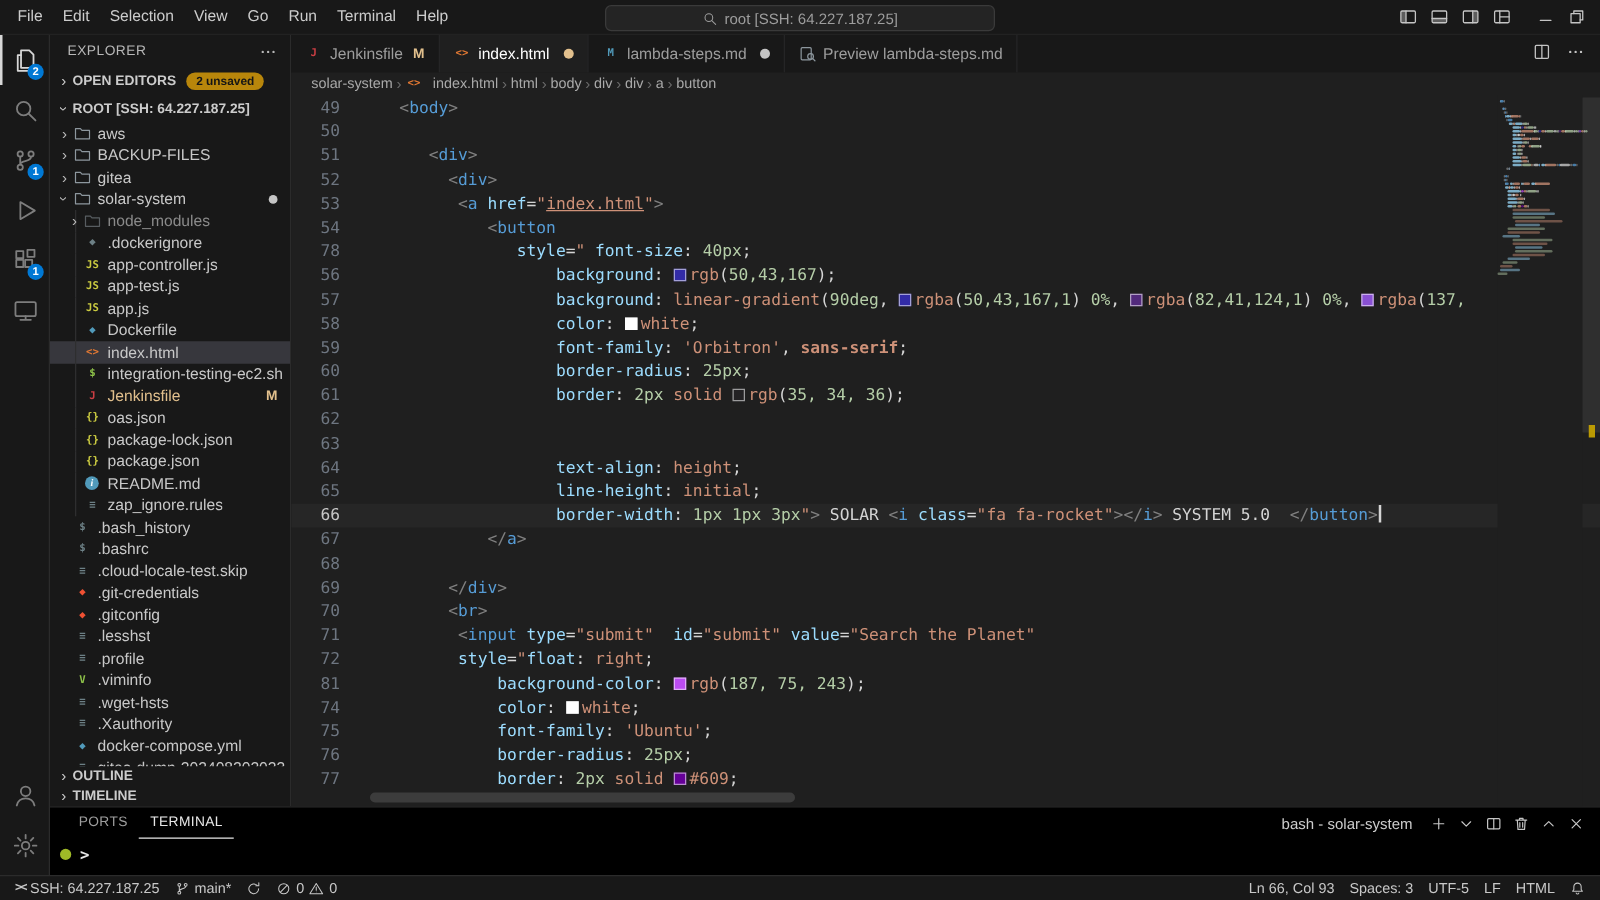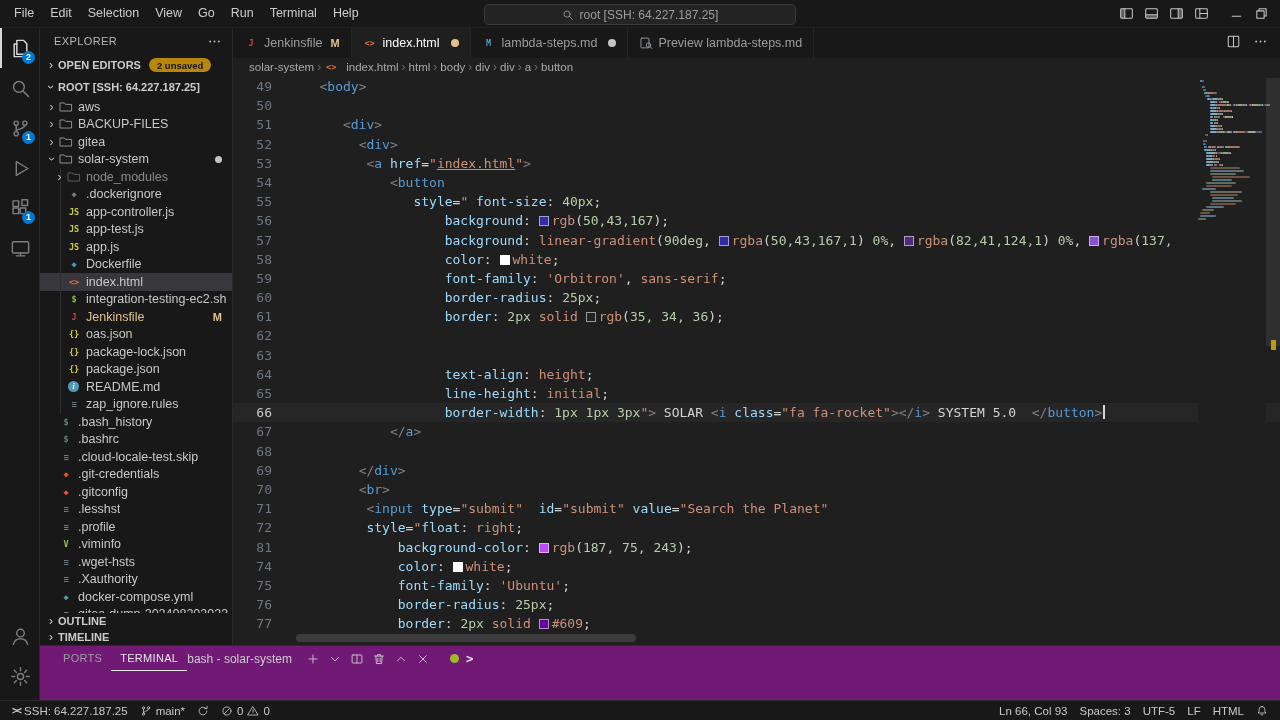--- a/index.html
+++ b/index.html
@@ -88,21 +88,21 @@
   .cursor{display:inline-block;width:1.5px;height:14px;background:#d4d4d4;vertical-align:-2px;margin-left:1px;}
   #minimap{position:absolute;top:0;right:14px;width:68px;bottom:0;background:#1f1f1f;padding-top:4px;box-sizing:border-box;}
   .mrow{height:2px;margin-bottom:1px;position:relative;}
   .mrow span{position:absolute;top:0;height:2px;border-radius:1px;opacity:.75;}
   #overview-ruler{position:absolute;top:0;right:0;width:14px;bottom:0;}
   #vslider{position:absolute;right:0;top:2px;width:14px;height:268px;background:rgba(121,121,121,.18);}
   #ovr-mark{position:absolute;right:4px;top:264px;width:5px;height:10px;background:#cca700;opacity:.9;}
   #hscroll{position:absolute;left:63px;bottom:3px;height:8px;width:340px;background:rgba(121,121,121,.32);border-radius:4px;}
 
   
-  #panel{height:55px;background:#701a75;border-top:1px solid #2b2b2b;box-sizing:border-box;display:flex;}
+  #panel{height:55px;background:#000000;border-top:1px solid #2b2b2b;box-sizing:border-box;display:flex;flex-direction:column;}
   #panel-header{height:25px;display:flex;align-items:center;padding:0 8px 0 14px;flex:none;}
   .ptab{padding:0 9px;font-size:11px;letter-spacing:.3px;color:#9d9d9d;line-height:23px;border-bottom:1px solid transparent;}
   .ptab.active{color:#e7e7e7;border-bottom-color:#e7e7e7;}
   #panel-right{margin-left:auto;display:flex;align-items:center;gap:2px;}
   #terminal-title{font-size:12px;color:#ccc;margin-right:8px;}
   .pact{width:22px;height:22px;display:flex;align-items:center;justify-content:center;color:#c5c5c5;}
   .pact svg{width:14px;height:14px;}
   #terminal-body{flex:1;padding:5px 0 0 8px;font:12.5px "DejaVu Sans Mono",monospace;}
   .prompt-line{display:flex;align-items:center;gap:7px;}
   .prompt-dot{width:9px;height:9px;border-radius:50%;background:#9fb927;}
@@ -579,38 +579,38 @@
                 </div>
                 <div class="cline">
                   <span class="ln">53</span>
                   <span class="lc">         <span style="color: rgb(128, 128, 128);">&lt;</span><span style="color: rgb(86, 156, 214);">a</span><span style="color: rgb(212, 212, 212);"> </span><span style="color: rgb(156, 220, 254);">href</span><span style="color: rgb(212, 212, 212);">=</span><span style="color: rgb(206, 145, 120);">"</span><span style="color: rgb(206, 145, 120); text-decoration: underline;">index.html</span><span style="color: rgb(206, 145, 120);">"</span><span style="color: rgb(128, 128, 128);">&gt;</span></span>
                 </div>
                 <div class="cline">
                   <span class="ln">54</span>
                   <span class="lc">            <span style="color: rgb(128, 128, 128);">&lt;</span><span style="color: rgb(86, 156, 214);">button</span></span>
                 </div>
                 <div class="cline">
-                  <span class="ln">55</span>
+                  <span class="ln">78</span>
                   <span class="lc">               <span style="color: rgb(156, 220, 254);">style</span><span style="color: rgb(212, 212, 212);">=</span><span style="color: rgb(206, 145, 120);">" </span><span style="color: rgb(156, 220, 254);">font-size</span><span style="color: rgb(212, 212, 212);">: </span><span style="color: rgb(181, 206, 168);">40px</span><span style="color: rgb(212, 212, 212);">;</span></span>
                 </div>
                 <div class="cline">
                   <span class="ln">56</span>
                   <span class="lc">                   <span style="color: rgb(156, 220, 254);">background</span><span style="color: rgb(212, 212, 212);">: </span><span class="swatch" style="background: rgb(50, 43, 167);"></span><span style="color: rgb(206, 145, 120);">rgb</span><span style="color: rgb(212, 212, 212);">(</span><span style="color: rgb(181, 206, 168);">50,43,167</span><span style="color: rgb(212, 212, 212);">)</span><span style="color: rgb(212, 212, 212);">;</span></span>
                 </div>
                 <div class="cline">
                   <span class="ln">57</span>
                   <span class="lc">                   <span style="color: rgb(156, 220, 254);">background</span><span style="color: rgb(212, 212, 212);">: </span><span style="color: rgb(206, 145, 120);">linear-gradient</span><span style="color: rgb(212, 212, 212);">(</span><span style="color: rgb(181, 206, 168);">90deg</span><span style="color: rgb(212, 212, 212);">, </span><span class="swatch" style="background: rgb(50, 43, 167);"></span><span style="color: rgb(206, 145, 120);">rgba</span><span style="color: rgb(212, 212, 212);">(</span><span style="color: rgb(181, 206, 168);">50,43,167,1</span><span style="color: rgb(212, 212, 212);">) </span><span style="color: rgb(181, 206, 168);">0%</span><span style="color: rgb(212, 212, 212);">, </span><span class="swatch" style="background: rgb(82, 41, 124);"></span><span style="color: rgb(206, 145, 120);">rgba</span><span style="color: rgb(212, 212, 212);">(</span><span style="color: rgb(181, 206, 168);">82,41,124,1</span><span style="color: rgb(212, 212, 212);">) </span><span style="color: rgb(181, 206, 168);">0%</span><span style="color: rgb(212, 212, 212);">, </span><span class="swatch" style="background: rgb(137, 80, 212);"></span><span style="color: rgb(206, 145, 120);">rgba</span><span style="color: rgb(212, 212, 212);">(</span><span style="color: rgb(181, 206, 168);">137,</span></span>
                 </div>
                 <div class="cline">
                   <span class="ln">58</span>
                   <span class="lc">                   <span style="color: rgb(156, 220, 254);">color</span><span style="color: rgb(212, 212, 212);">: </span><span class="swatch" style="background: rgb(255, 255, 255);"></span><span style="color: rgb(206, 145, 120);">white</span><span style="color: rgb(212, 212, 212);">;</span></span>
                 </div>
                 <div class="cline">
                   <span class="ln">59</span>
-                  <span class="lc">                   <span style="color: rgb(156, 220, 254);">font-family</span><span style="color: rgb(212, 212, 212);">: </span><span style="color: rgb(206, 145, 120);">'Orbitron'</span><span style="color: rgb(212, 212, 212);">, </span><span style="color: rgb(206, 145, 120);">sans-serif</span><span style="color: rgb(212, 212, 212);">;</span></span>
+                  <span class="lc">                   <span style="color: rgb(156, 220, 254);">font-family</span><span style="color: rgb(212, 212, 212);">: </span><span style="color: rgb(206, 145, 120);">'Orbitron'</span><span style="color: rgb(212, 212, 212);">, </span><span style="color: rgb(206, 145, 120); font-weight: bold;">sans-serif</span><span style="color: rgb(212, 212, 212);">;</span></span>
                 </div>
                 <div class="cline">
                   <span class="ln">60</span>
                   <span class="lc">                   <span style="color: rgb(156, 220, 254);">border-radius</span><span style="color: rgb(212, 212, 212);">: </span><span style="color: rgb(181, 206, 168);">25px</span><span style="color: rgb(212, 212, 212);">;</span></span>
                 </div>
                 <div class="cline">
                   <span class="ln">61</span>
                   <span class="lc">                   <span style="color: rgb(156, 220, 254);">border</span><span style="color: rgb(212, 212, 212);">: </span><span style="color: rgb(181, 206, 168);">2px</span><span style="color: rgb(212, 212, 212);"> </span><span style="color: rgb(206, 145, 120);">solid</span><span style="color: rgb(212, 212, 212);"> </span><span class="swatch" style="background: rgb(35, 34, 36);"></span><span style="color: rgb(206, 145, 120);">rgb</span><span style="color: rgb(212, 212, 212);">(</span><span style="color: rgb(181, 206, 168);">35, 34, 36</span><span style="color: rgb(212, 212, 212);">)</span><span style="color: rgb(212, 212, 212);">;</span></span>
                 </div>
                 <div class="cline">

